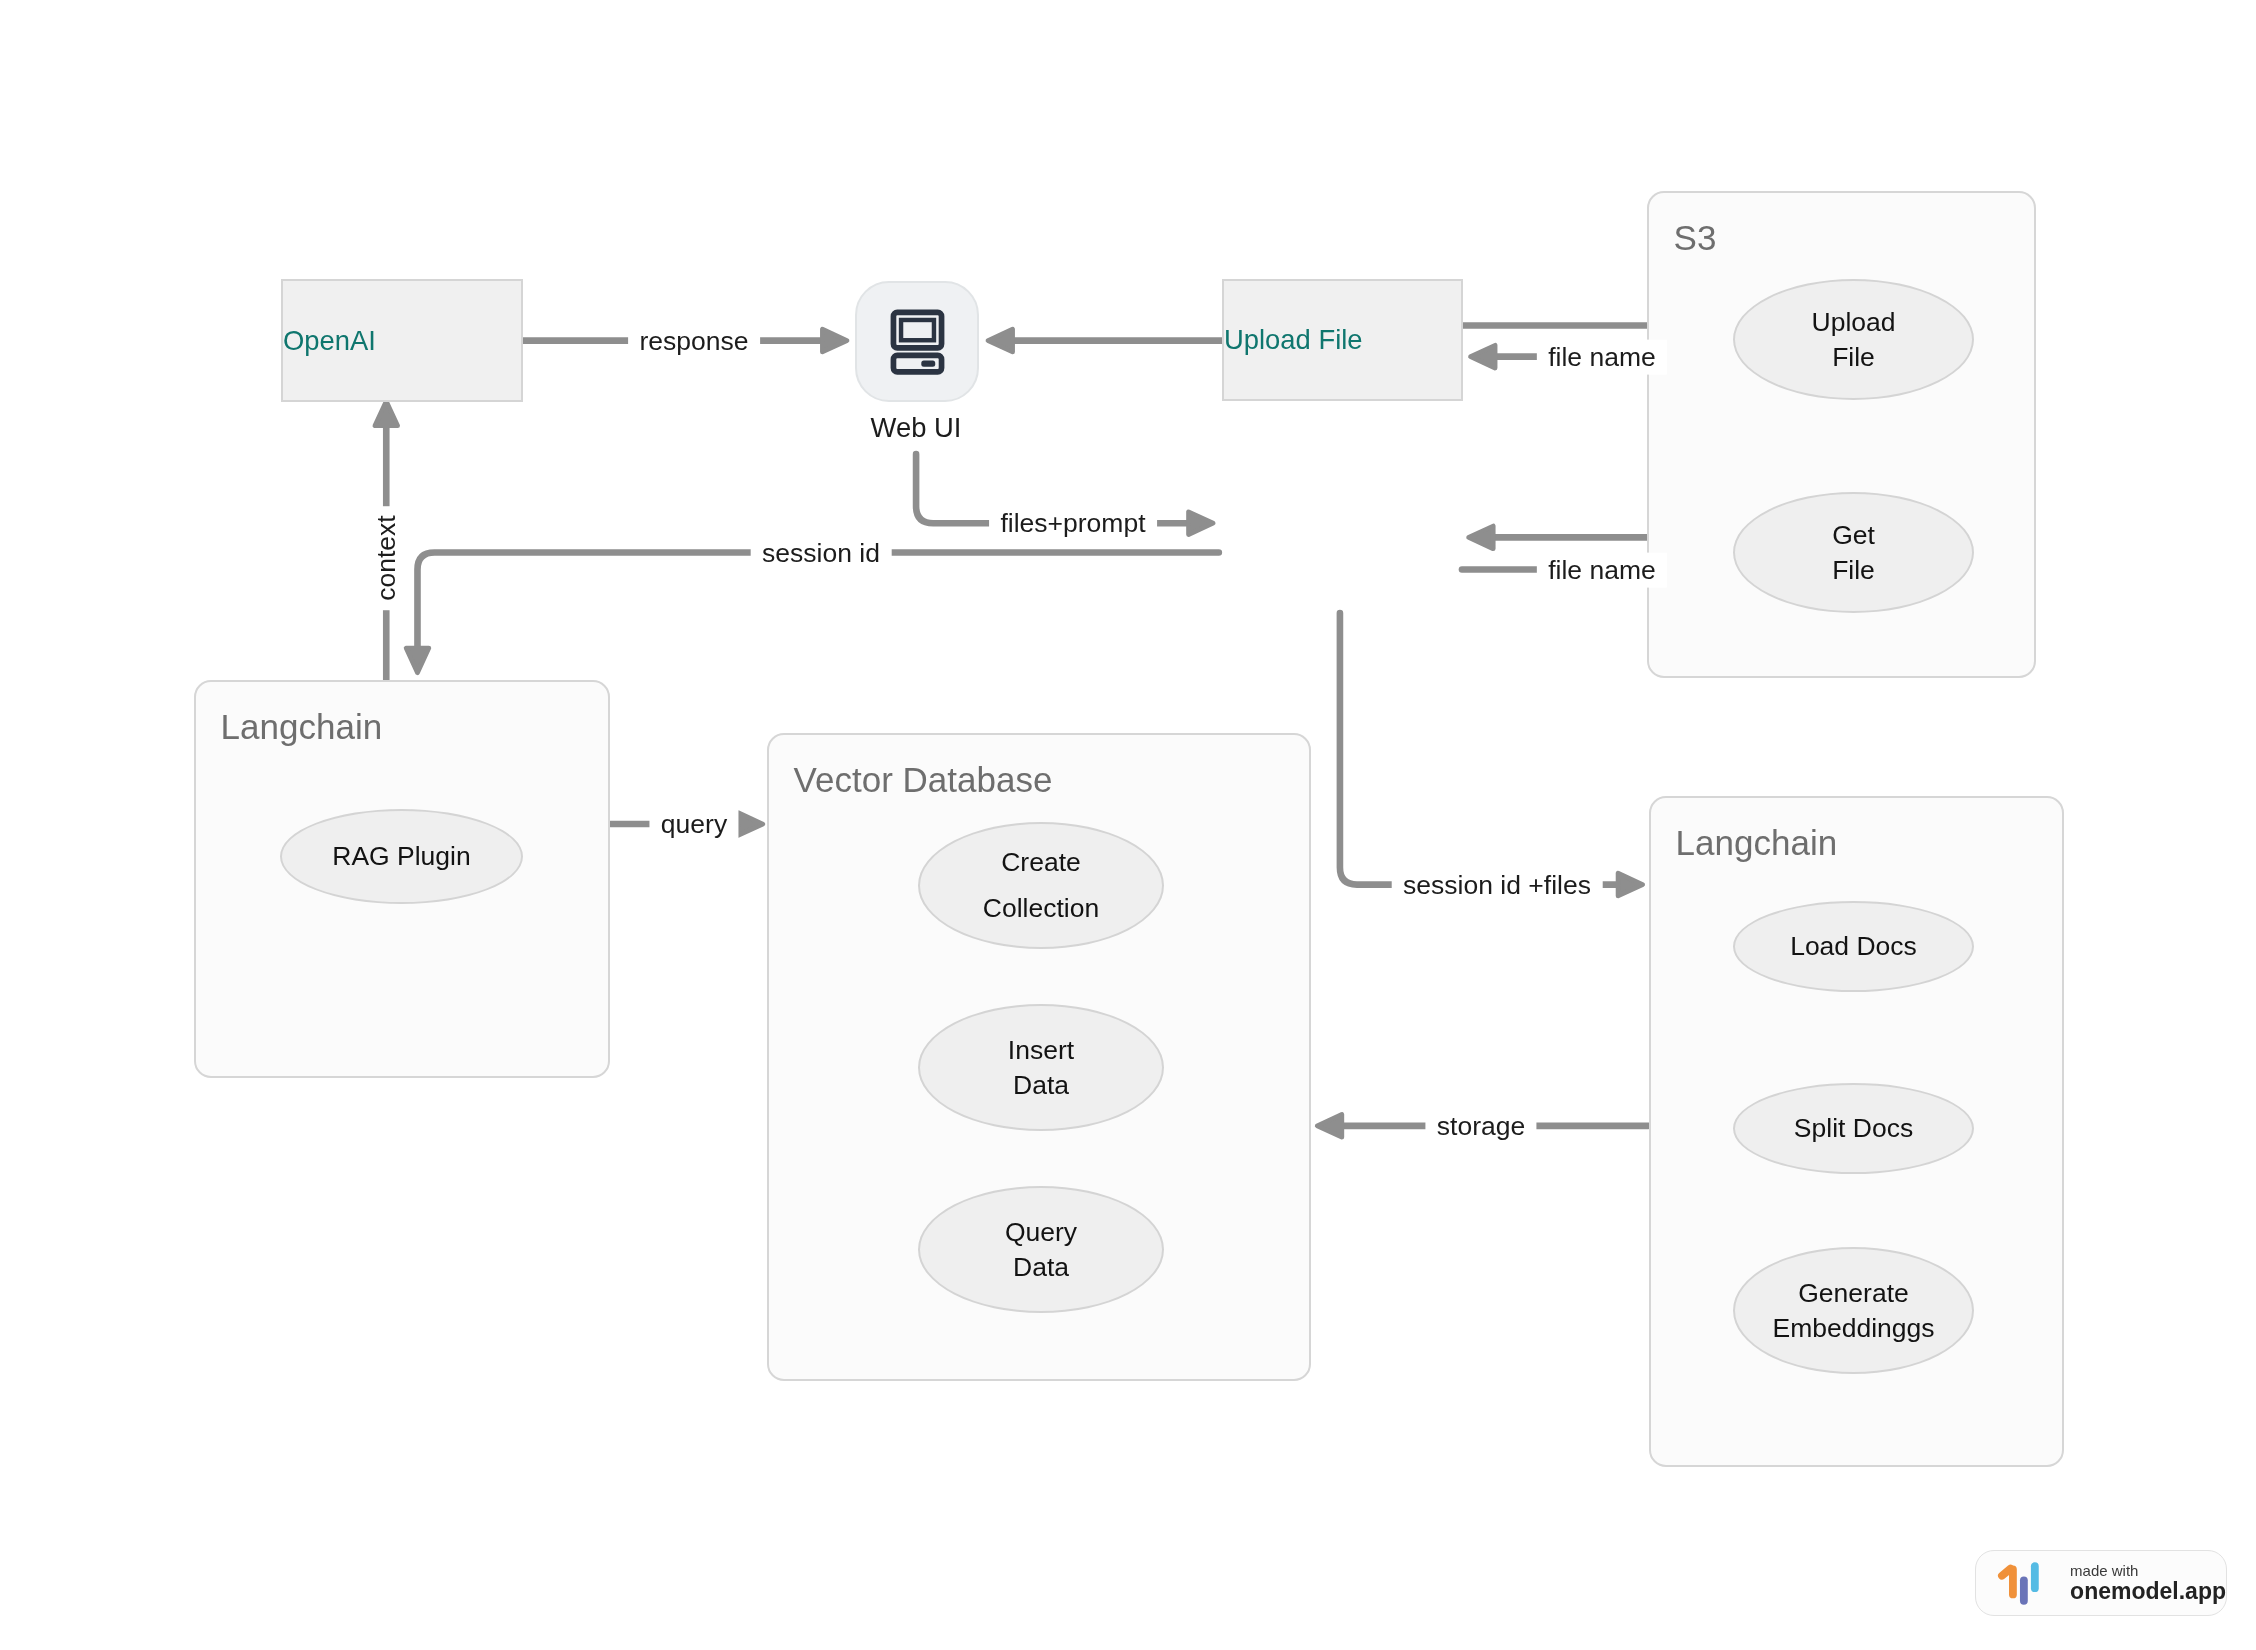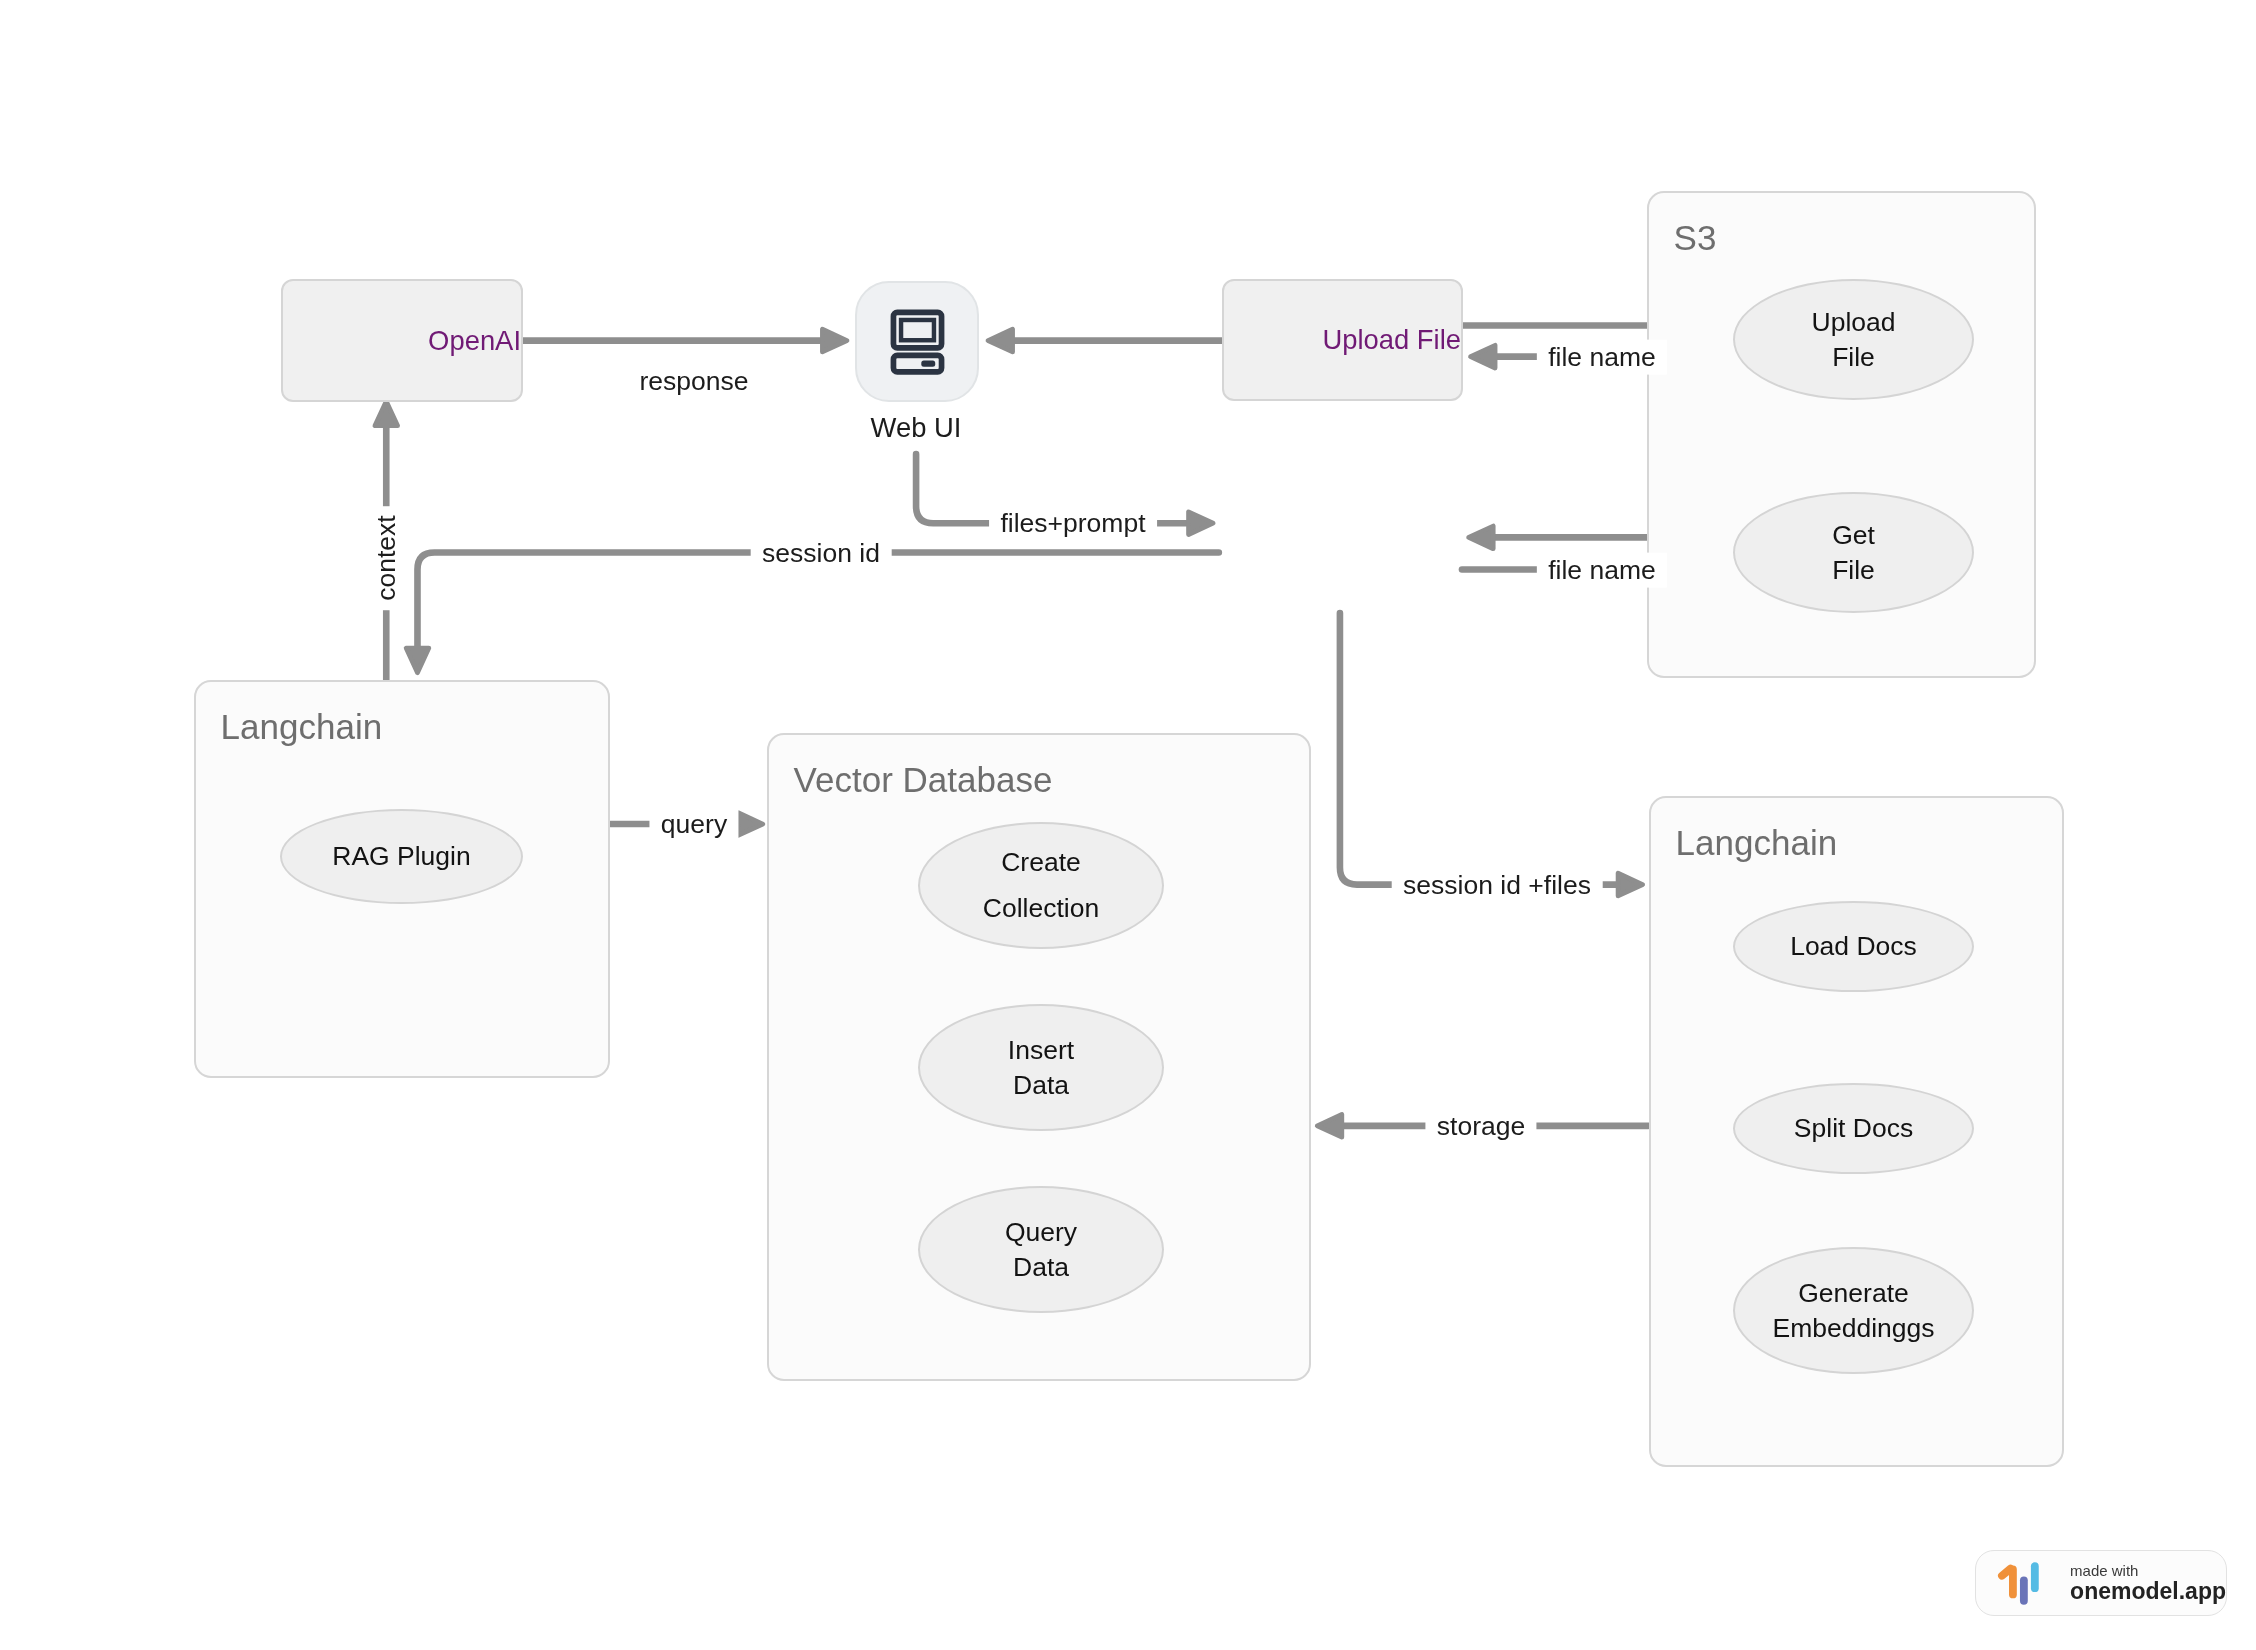--- a/index.html
+++ b/index.html
@@ -11,23 +11,23 @@
     overflow:hidden;
   }
   #edges{position:absolute;left:0;top:0;width:2256px;height:1650px;}
   .edge-line{fill:none;stroke:#8e8e8e;stroke-width:7;stroke-linecap:round;}
   .edge-head{fill:#8e8e8e;stroke:#8e8e8e;stroke-width:5;stroke-linejoin:round;}
 
   .node{
     position:absolute;
     background:#f0f0f0;
     border:2.8px solid #d5d5d5;
-    border-radius:12px;
-    display:flex;align-items:center;justify-content:flex-end;
-    font-size:27.4px;color:#701a75;
+    border-radius:0;
+    display:flex;align-items:center;justify-content:flex-start;
+    font-size:27.4px;color:#0f766e;
     box-sizing:border-box;
   }
   .container-box{
     position:absolute;
     background:#fbfbfb;
     border:2.8px solid #d6d6d6;
     border-radius:17px;
     box-sizing:border-box;
   }
   .container-label{
@@ -223,21 +223,21 @@
 
   <div class="ellipse" style="left:1733px;top:1083px;width:241px;height:91px;">
     <span>Split Docs</span>
   </div>
 
   <div class="ellipse" style="left:1733px;top:1247px;width:241px;height:127px;">
     <span>Generate</span>
     <span>Embeddinggs</span>
   </div>
 
-  <div class="edge-label" style="left:694px;top:341px;margin-top:40px;">response</div>
+  <div class="edge-label" style="left:694px;top:341px;">response</div>
   <div class="edge-label" style="left:1602px;top:357px;">file name</div>
   <div class="edge-label" style="left:1073px;top:523px;">files+prompt</div>
   <div class="edge-label" style="left:821px;top:553px;">session id</div>
   <div class="edge-label rotated" style="left:386px;top:558px;">context</div>
   <div class="edge-label" style="left:694px;top:824px;">query</div>
   <div class="edge-label" style="left:1497px;top:885px;">session id +files</div>
   <div class="edge-label" style="left:1481px;top:1126px;">storage</div>
   <div class="edge-label" style="left:1602px;top:570px;">file name</div>
 
   <a class="badge" href="#">

